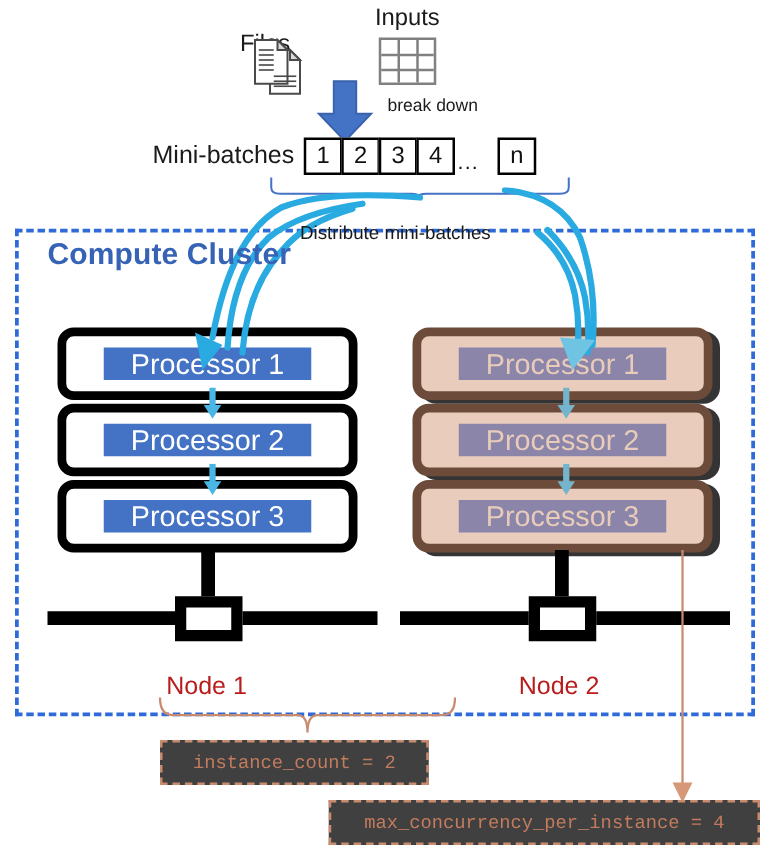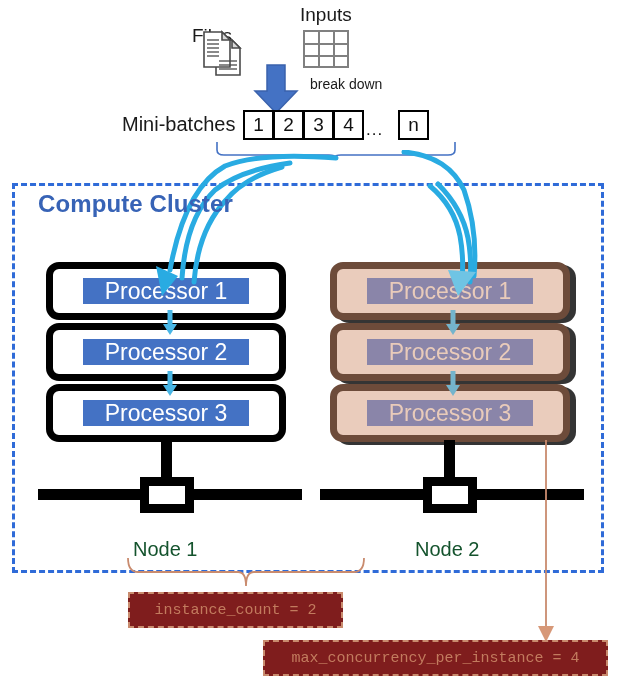--- a/index.html
+++ b/index.html
@@ -73,27 +73,27 @@
   .n2 .inner{background:#8A85A9;}
   .n2 .ptxt{color:#E9CBBA;}
   .n2 .shadow{position:absolute;border-radius:13px;background:#111;opacity:.85;}
 
   
   .stand-stem{position:absolute;width:11px;background:#000;}
   .stand-bar{position:absolute;height:11px;background:#000;}
   .stand-box{position:absolute;width:54px;height:36px;border:9px solid #000;
              box-sizing:border-box;background:#fff;}
 
-  .node-label{font-size:20px;color:#14532d;}
+  .node-label{font-size:20px;color:#b91c1c;}
   .n1-label{left:133px;top:538px;}
   .n2-label{left:415px;top:538px;}
 
   
   .anno{position:absolute;border:2px dashed #C98B6E;box-sizing:border-box;
-        background:#7f1d1d;color:#C27B5E;font-family:"Liberation Mono", monospace;
+        background:#404040;color:#C27B5E;font-family:"Liberation Mono", monospace;
         display:flex;align-items:center;justify-content:center;}
   .anno1{left:128px;top:592px;width:215px;height:36px;font-size:15px;}
   .anno2{left:263px;top:640px;width:345px;height:36px;font-size:15px;}
 
   .brace-svg{left:120px;top:556px;width:252px;height:40px;}
   .vline-svg{left:520px;top:440px;width:52px;height:205px;}
 </style>
 </head>
 <body>
 
@@ -145,20 +145,21 @@
   <div class="abs mbdots">...</div>
   <div class="abs mb-box mbn">n</div>
 
   <svg class="abs ub" viewBox="0 0 242 18">
     <path d="M2 2 V10 Q2 15 9 15 H114 Q120 15 120 17 Q120 15 126 15 H233 Q240 15 240 10 V2" fill="none" stroke="#4472C4" stroke-width="1.6"></path>
   </svg>
 
   <div class="abs cluster-box"></div>
   <div class="abs cluster-label">Compute Cluster</div>
 
+  <div class="abs distribute-label">Distribute mini-batches</div>
 
   <svg class="abs cyan-left" viewBox="0 0 200 150">
     <g fill="none" stroke="#29ABE2" stroke-width="5" stroke-linecap="round">
       <path d="M196 8 Q120 2 85 16 Q45 38 30 120"></path>
       <path d="M150 13 Q100 20 75 40 Q46 68 42 128"></path>
       <path d="M142 17 Q104 28 86 50 Q58 80 54 132"></path>
     </g>
     <polygon points="22,146 16,116 38,126" fill="#29ABE2"></polygon>
   </svg>
 

